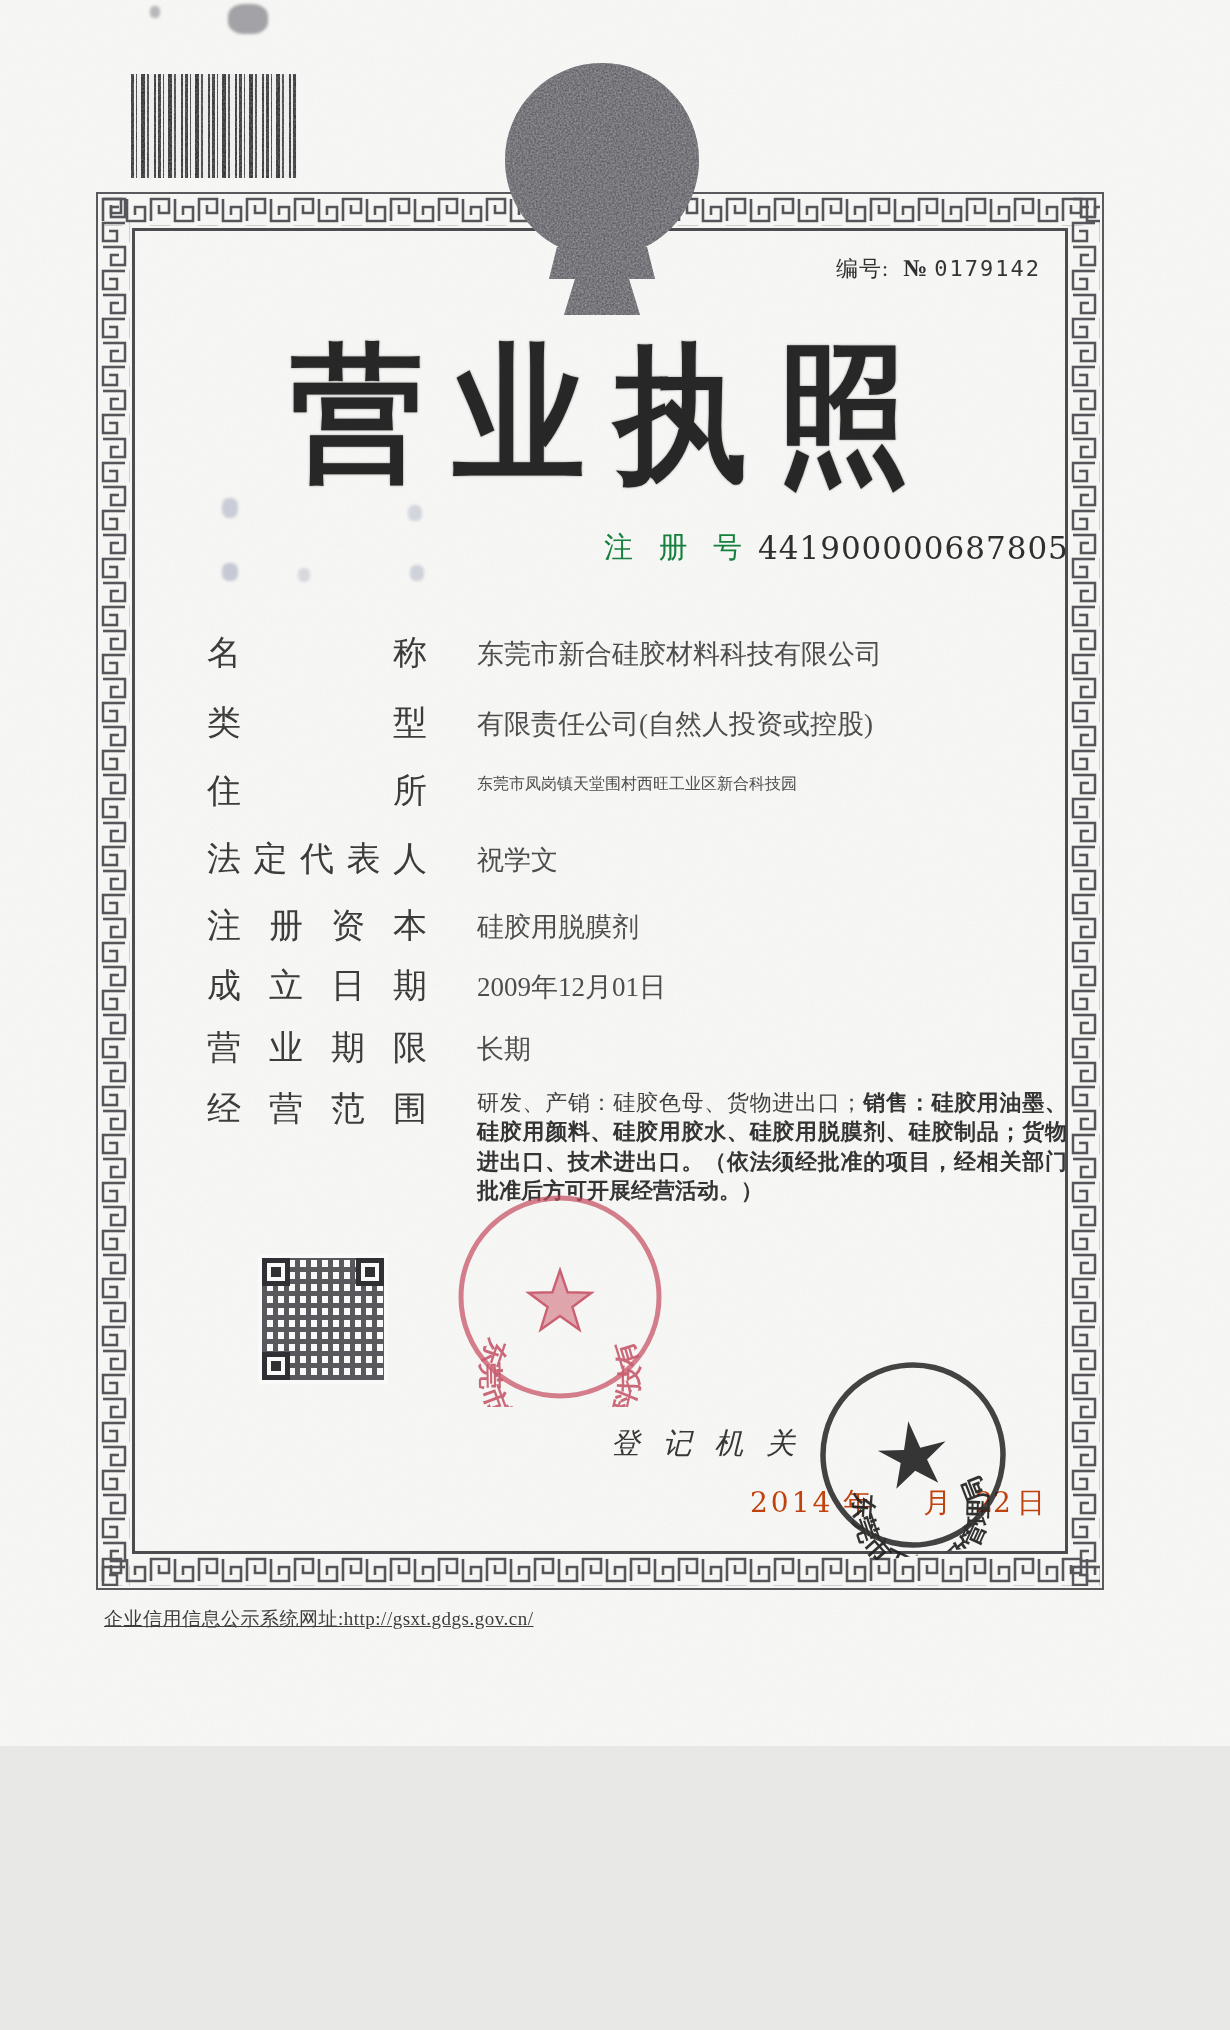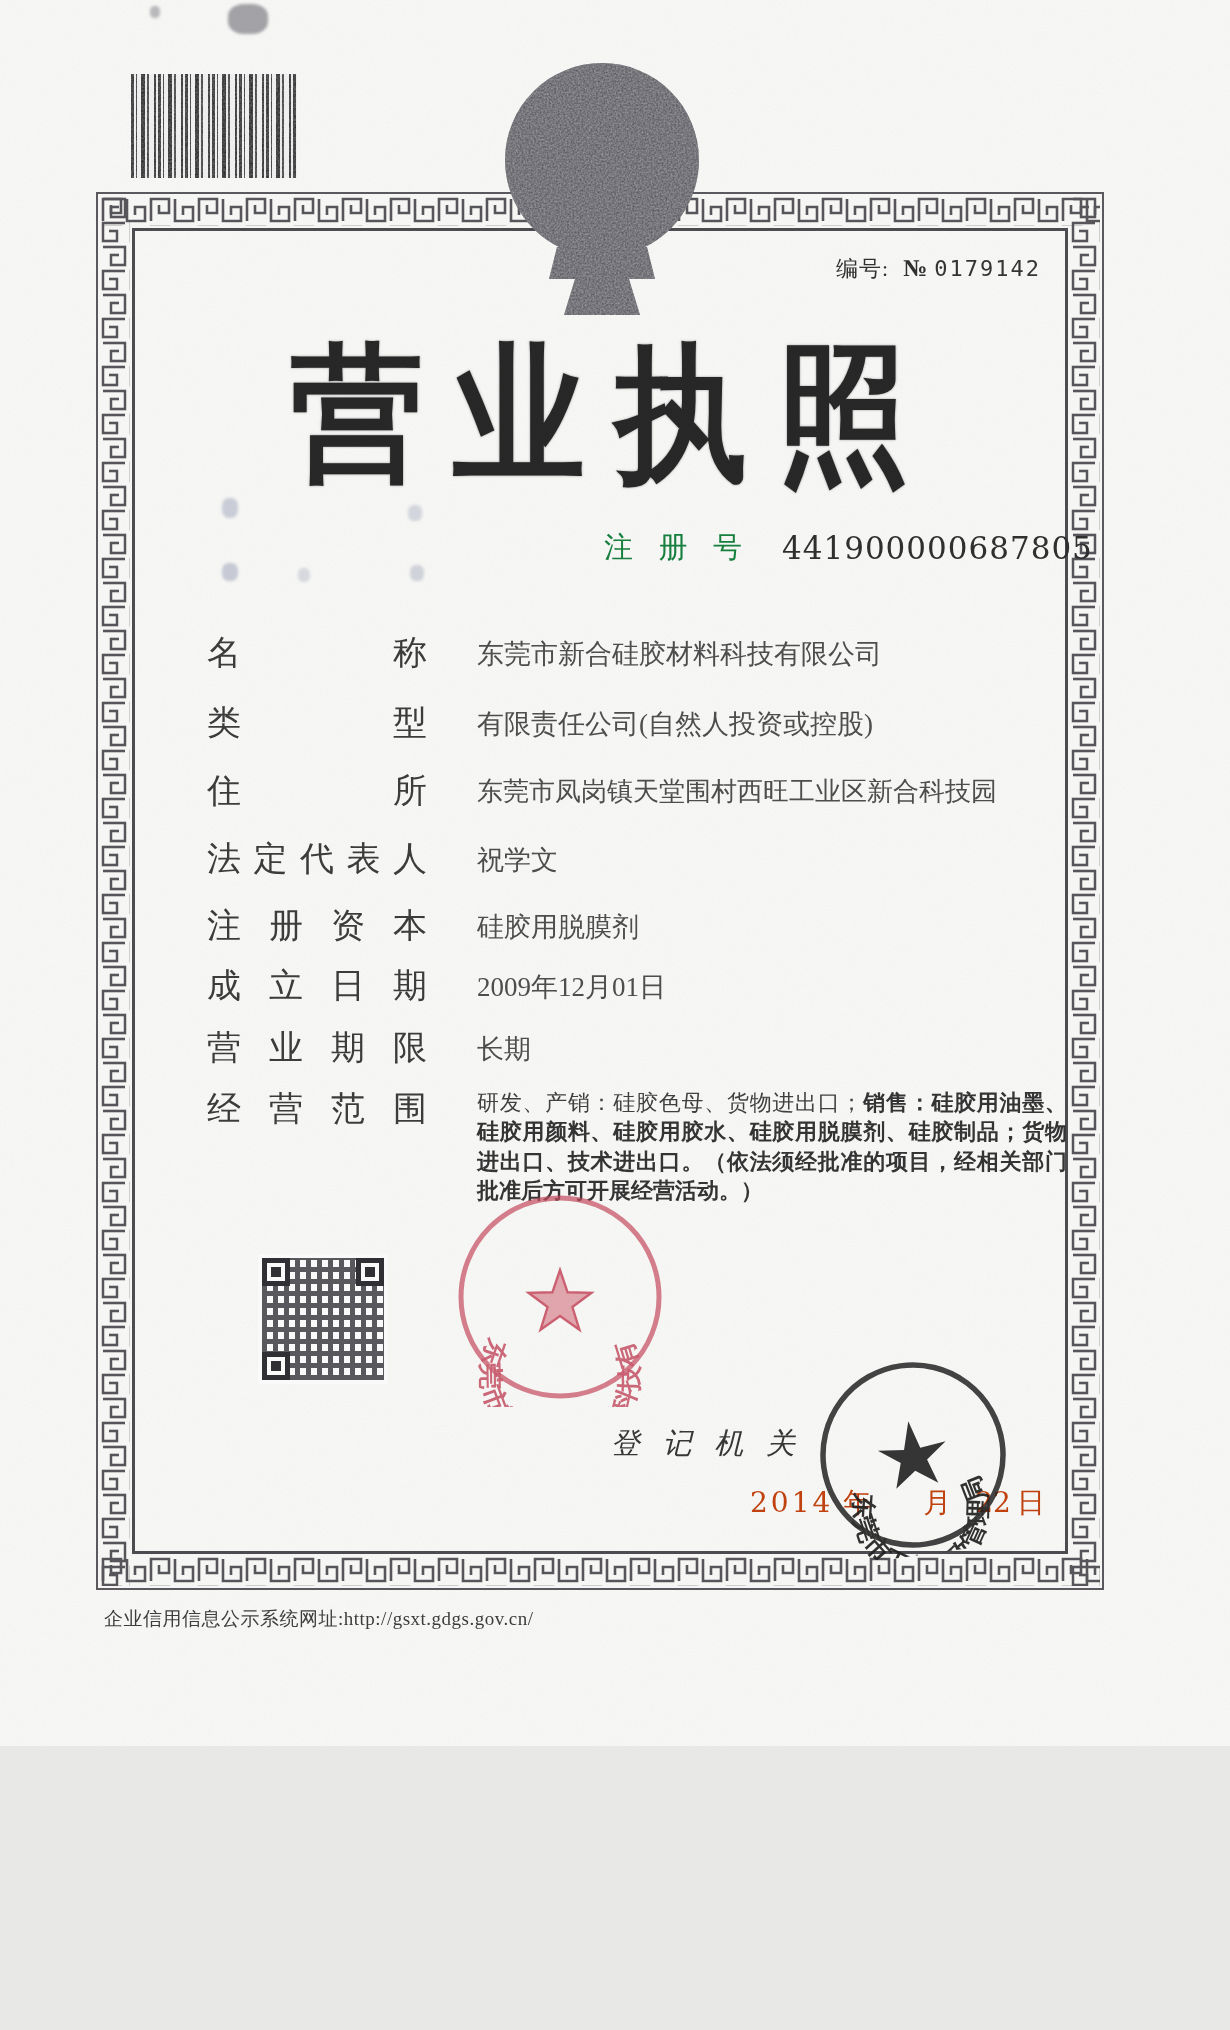--- a/index.html
+++ b/index.html
@@ -42,30 +42,30 @@
   .title{left:136px;top:342px;width:928px;display:flex;justify-content:center;z-index:6;}
   .title span{
     font-family:"Liberation Sans","DejaVu Sans",sans-serif;
     font-size:132px;font-weight:900;line-height:1.1;color:#262626;
     letter-spacing:0;margin:0 15px;transform:scaleY(1.12);
     text-shadow:0 0 2px rgba(40,40,40,.55);
   }
   
   .regno{left:604px;top:528px;z-index:6;white-space:nowrap;}
   .regno .lbl{display:inline-block;width:138px;font-size:29px;color:#15803d;text-align:justify;text-align-last:justify;vertical-align:middle;}
-  .regno .val{display:inline-block;margin-left:36px;font-size:31px;letter-spacing:1px;color:#2e2e2e;vertical-align:middle;font-family:"DejaVu Serif","Liberation Serif",serif;}
+  .regno .val{display:inline-block;margin-left:12px;font-size:31px;letter-spacing:1px;color:#2e2e2e;vertical-align:middle;font-family:"DejaVu Serif","Liberation Serif",serif;}
   
   .row{left:207px;width:860px;z-index:4;}
   .row .lbl{
     position:absolute;left:0;top:0;width:220px;
     font-size:34px;color:#3b3b3b;font-weight:500;
     text-align:justify;text-align-last:justify;
   }
   .row .val{position:absolute;left:270px;top:6px;width:588px;font-size:27px;color:#4d4d4d;white-space:nowrap;}
-  .row .val.small{font-size:26px;}
+  .row .val.small{font-size:16px;}
   .scope-val{position:absolute;left:270px;top:2px;width:590px;font-size:22px;line-height:1.33;color:#3f3f3f;text-align:justify;white-space:normal;}
   .scope-val .p2{font-weight:600;color:#333;}
   
   .qr{left:258px;top:1254px;width:130px;height:130px;background:#fdfdfd;z-index:4;filter:blur(.3px);}
   .qr .mesh{position:absolute;inset:4px;
     background-image:
       repeating-linear-gradient(90deg,#35353a 0 5px,transparent 5px 11px),
       repeating-linear-gradient(0deg,#35353a 0 5px,transparent 5px 12px);
     opacity:.82;}
   .finder{position:absolute;width:18px;height:18px;border:5px solid #2e2e33;background:#fdfdfd;}
@@ -78,21 +78,21 @@
   .registrar{left:611px;top:1424px;z-index:6;}
   .registrar .lbl{display:inline-block;width:184px;font-size:29px;color:#363636;text-align:justify;text-align-last:justify;font-style:italic;}
   .issue-date{left:750px;top:1484px;z-index:6;font-size:28px;color:#c2410c;white-space:nowrap;}
   .issue-date span{display:inline-block;}
   .issue-date .yr{font-family:"DejaVu Serif",serif;letter-spacing:3px;}
   .issue-date .u1{margin-left:10px;}
   .issue-date .u2{margin-left:52px;}
   .issue-date .dd{margin-left:24px;font-family:"DejaVu Serif",serif;}
   .issue-date .u3{margin-left:6px;}
   
-  .footer-left{left:104px;top:1606px;font-size:19px;color:#3c3c3c;letter-spacing:.5px;}
+  .footer-left{left:104px;top:1606px;font-size:19px;color:#3c3c3c;letter-spacing:.5px;text-decoration:underline;}
   .footer-right{right:138px;top:1603px;font-size:21px;color:#2f2f2f;font-weight:600;letter-spacing:1px;}
   
   .smudge{border-radius:40%;filter:blur(1.5px);z-index:2;}
   .noise{left:0;top:0;width:1230px;height:2030px;z-index:12;pointer-events:none;opacity:.06;}
 </style>
 </head>
 <body>
 
 <svg width="0" height="0" style="position:absolute">
   <defs>

